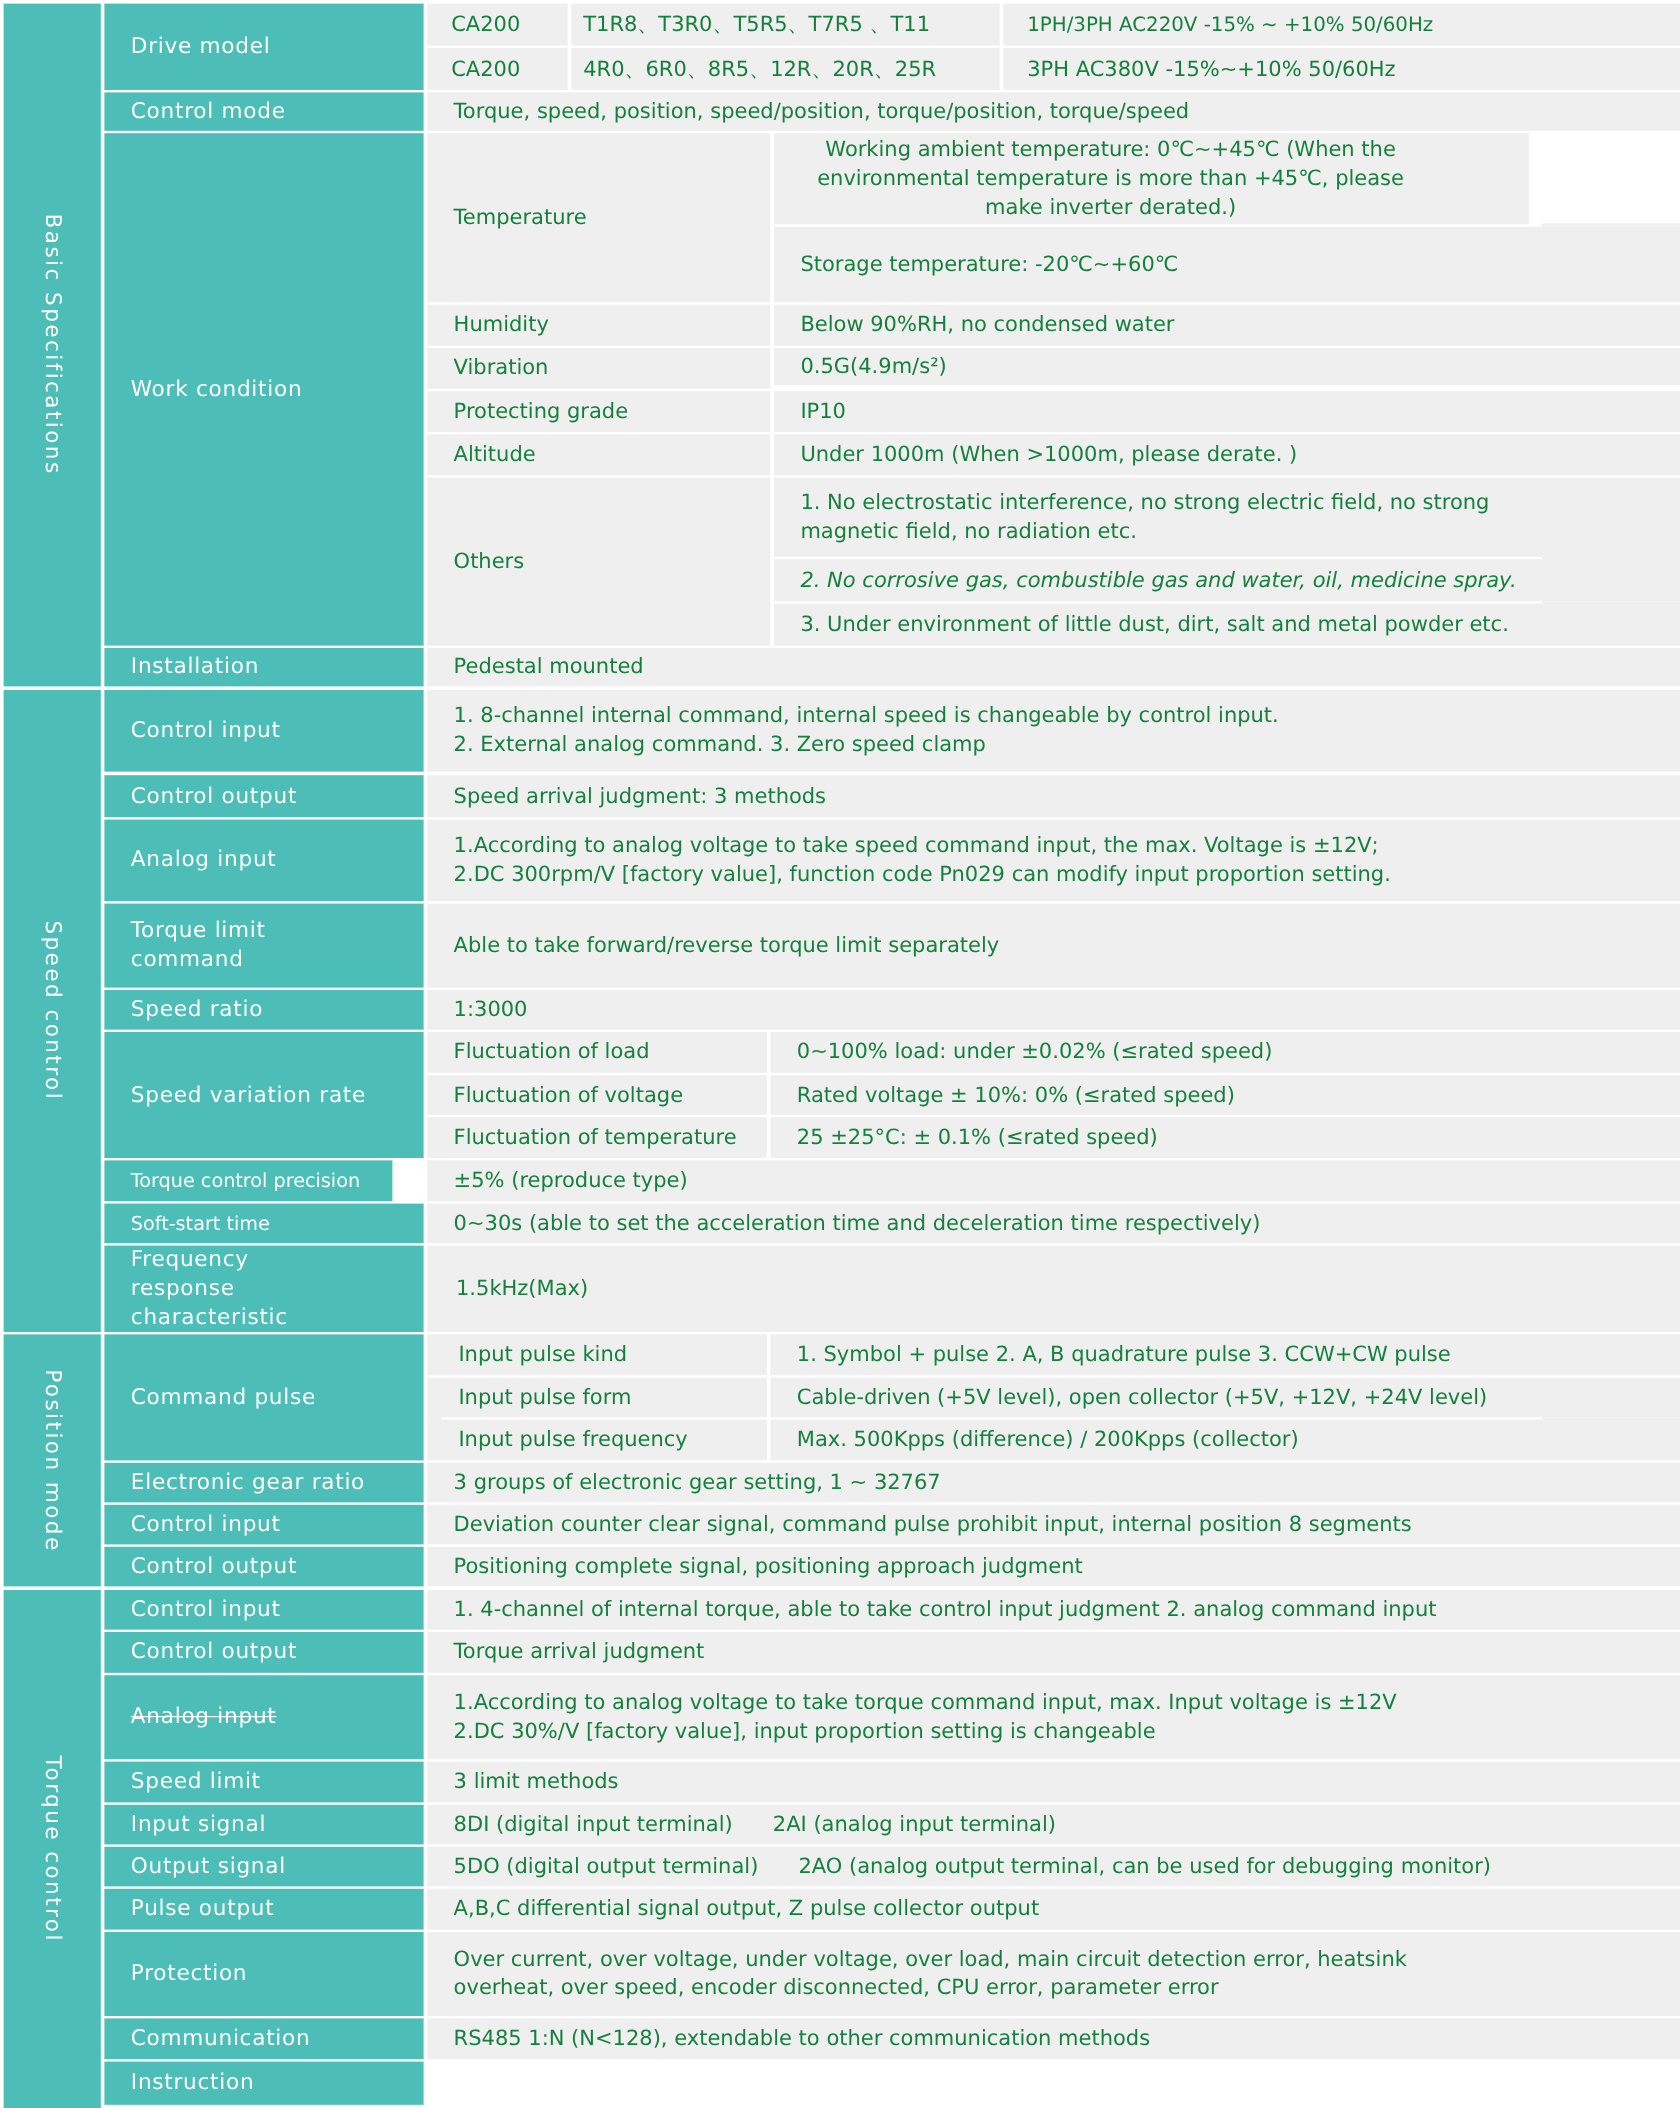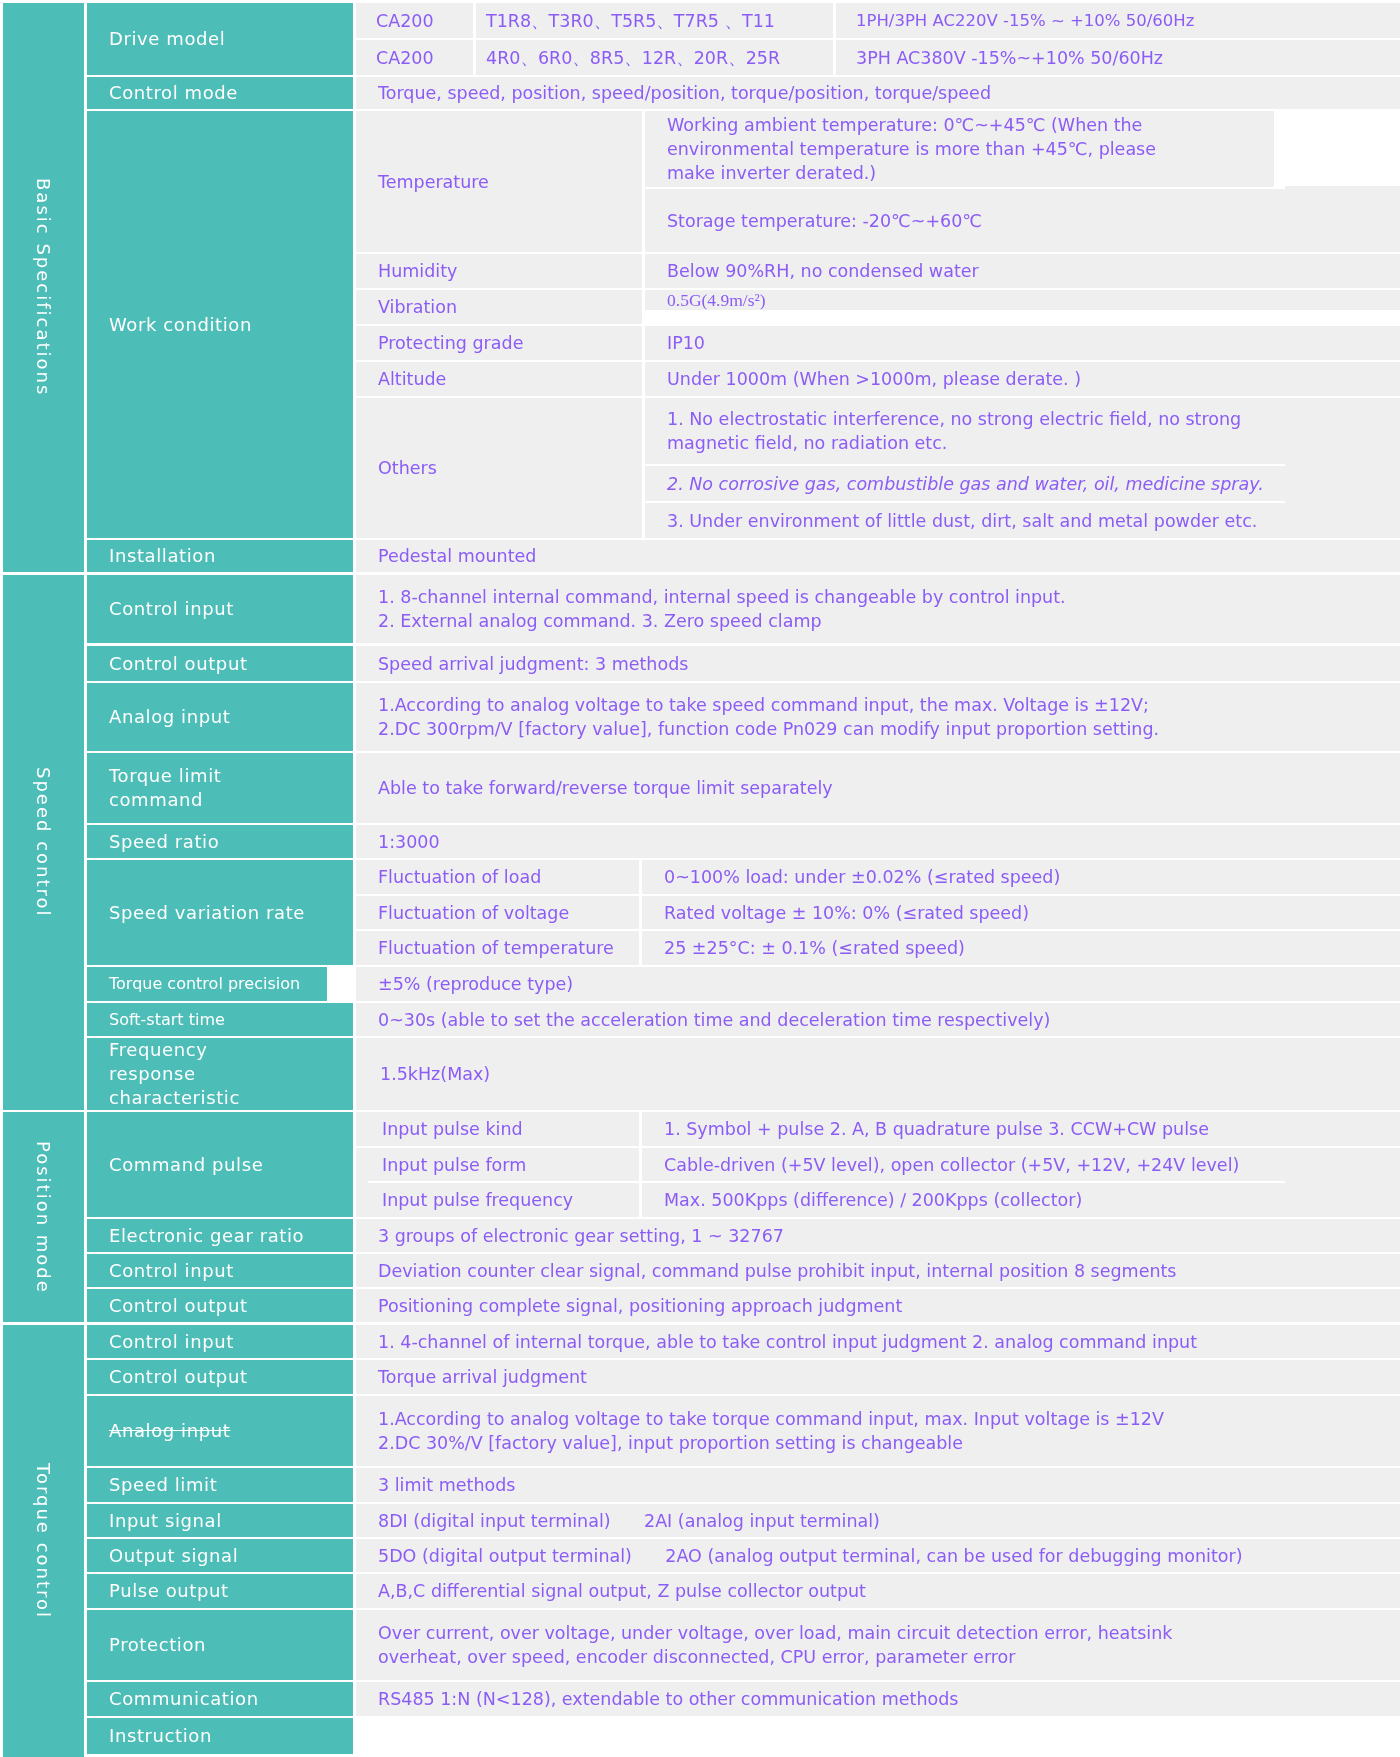--- a/index.html
+++ b/index.html
@@ -9,21 +9,21 @@
   .section { background: #4dbdb7; }
   .section-label {
     position: absolute; left: 0; top: 0; width: 100%; height: 100%;
     display: flex; align-items: center; justify-content: center;
   }
   .section-label span {
     writing-mode: vertical-rl; color: #ffffff; font-size: 18px; letter-spacing: 2px; white-space: nowrap;
   }
   .param { background: #4dbdb7; color: #ffffff; font-size: 18px; letter-spacing: 0.6px; display: flex; align-items: center; padding-left: 22px; line-height: 24px; }
   .param.small { font-size: 16px; letter-spacing: 0; }
-  .cell { background: #efefef; color: #8b5cf6; font-size: 17.5px; display: flex; align-items: center; padding-left: 22px; line-height: 24px; white-space: pre-line; }
+  .cell { background: #efefef; color: #15803d; font-size: 17.5px; display: flex; align-items: center; padding-left: 22px; line-height: 24px; white-space: pre-line; }
   .hline { position: absolute; height: 3px; background: #ffffff; }
   .strike { text-decoration: line-through; text-decoration-color: #ffffff; }
 </style>
 </head>
 <body>
 
 <div id="spec">
 
   <div class="abs section" style="left:3px;top:3px;width:81px;height:569px;">
     <div class="section-label">
@@ -44,29 +44,29 @@
   <div class="abs param" style="left:87px;top:77px;width:266px;height:32px;">
       <span>Control mode</span>
     </div>
   <div class="abs cell" style="left:356px;top:77px;width:1044px;height:32px;"><span>Torque, speed, position, speed/position, torque/position, torque/speed</span></div>
 
   <div class="abs param" style="left:87px;top:111px;width:266px;height:427px;">
       <span>Work condition</span>
     </div>
 
   <div class="abs cell" style="left:356px;top:111px;width:286px;height:141px;"><span>Temperature</span></div>
-  <div class="abs cell" style="left:645px;top:111px;width:629px;height:76px;padding-right:90px;"><span>Working ambient temperature: 0℃~+45℃ (When the environmental temperature is more than +45℃, please make inverter derated.)</span></div>
+  <div class="abs cell" style="left:645px;top:111px;width:629px;height:76px;padding-right:90px;text-align:center;"><span>Working ambient temperature: 0℃~+45℃ (When the environmental temperature is more than +45℃, please make inverter derated.)</span></div>
   <div class="abs cell" style="left:645px;top:189px;width:755px;height:63px;"><span>Storage temperature: -20℃~+60℃</span></div>
   <div class="hline" style="left:1285px;top:186px;width:115px;background:#efefef;"></div>
 
   <div class="abs cell" style="left:356px;top:254px;width:286px;height:34px;"><span>Humidity</span></div>
   <div class="abs cell" style="left:645px;top:254px;width:755px;height:34px;"><span>Below 90%RH, no condensed water</span></div>
 
   <div class="abs cell" style="left:356px;top:290px;width:286px;height:34px;"><span>Vibration</span></div>
-  <div class="abs cell" style="left:645px;top:290px;width:755px;height:20px;font-family:Liberation Serif, serif;"><span>0.5G(4.9m/s²)</span></div>
+  <div class="abs cell" style="left:645px;top:290px;width:755px;height:31px;"><span>0.5G(4.9m/s²)</span></div>
 
   <div class="abs cell" style="left:356px;top:326px;width:286px;height:34px;"><span>Protecting grade</span></div>
   <div class="abs cell" style="left:645px;top:326px;width:755px;height:34px;"><span>IP10</span></div>
 
   <div class="abs cell" style="left:356px;top:362px;width:286px;height:34px;"><span>Altitude</span></div>
   <div class="abs cell" style="left:645px;top:362px;width:755px;height:34px;"><span>Under 1000m (When &gt;1000m, please derate. )</span></div>
 
   <div class="abs cell" style="left:356px;top:398px;width:286px;height:140px;"><span>Others</span></div>
   <div class="abs cell" style="left:645px;top:398px;width:755px;height:66px;padding-right:140px;"><span>1. No electrostatic interference, no strong electric field, no strong magnetic field, no radiation etc.</span></div>
   <div class="abs cell" style="left:645px;top:466px;width:755px;height:35px;font-style:italic;"><span>2. No corrosive gas, combustible gas and water, oil, medicine spray.</span></div>

